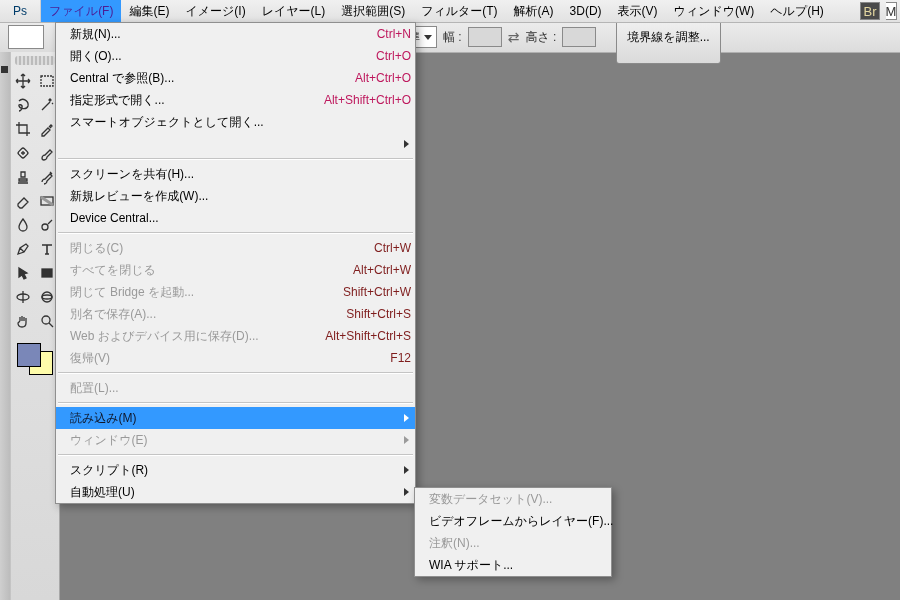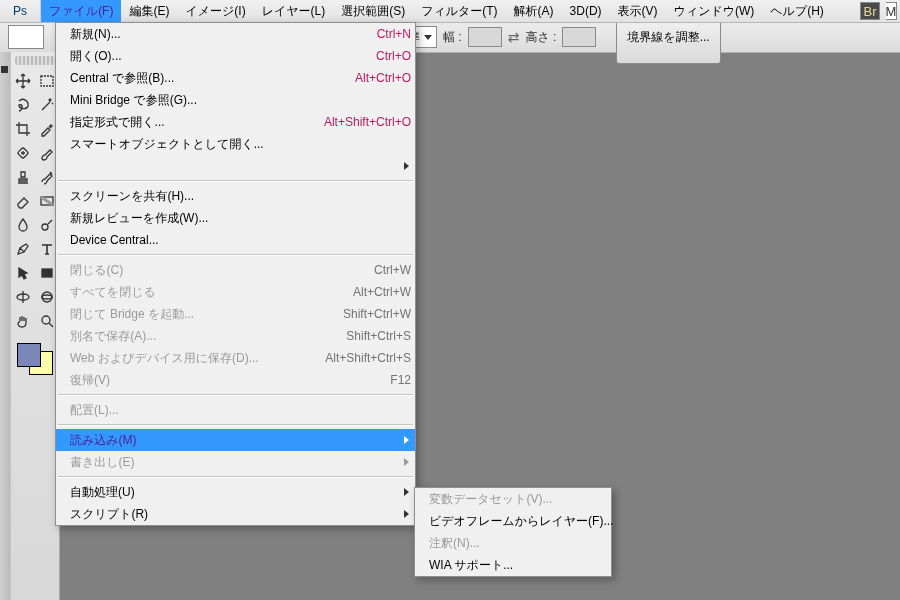--- a/index.html
+++ b/index.html
@@ -28,24 +28,24 @@
 .tool-row{height:24px;display:flex}
 .tool{width:24px;height:24px;display:flex;align-items:center;justify-content:center;font-size:15px;color:#333;position:relative}
 .tool svg{width:16px;height:16px;stroke:#333;fill:none;stroke-width:1.3}
 .swatches{margin-top:8px;width:40px;height:36px;position:relative;left:4px}
 .swatch-back{position:absolute;right:2px;bottom:2px;width:22px;height:22px;background:#fefcaa;border:1px solid #000}
 .swatch-front{position:absolute;left:2px;top:2px;width:22px;height:22px;background:#7a87b8;border:1px solid #000}
 .dropdown{position:absolute;background:#f0f0f0;border:1px solid #8f8f8f;box-shadow:3px 3px 8px rgba(0,0,0,.3);z-index:10}
 .dd-main{left:55px;top:22px;width:359px}
 .dd-row{height:22px;display:flex;align-items:center;padding:0 4px 0 14px;white-space:nowrap;position:relative}
 .dd-row.disabled{color:#9a9a9a}
-.dd-row.highlight{background:#3399ff;color:#4c1d95}
+.dd-row.highlight{background:#3399ff;color:#0f172a}
 .dd-label{flex:0 0 auto}
 .dd-shortcut{margin-left:auto;color:#be185d}
-.dd-row.disabled .dd-shortcut{color:#737373}
+.dd-row.disabled .dd-shortcut{color:#7f1d1d}
 .dd-arrow{position:absolute;right:6px;top:50%;margin-top:-4px;border-top:4px solid transparent;border-bottom:4px solid transparent;border-left:5px solid #333}
 .dd-row.highlight .dd-arrow{border-left-color:#fff}
 .dd-row.disabled .dd-arrow{border-left-color:#9a9a9a}
 .dd-sep{height:1px;margin:3px 2px;background:#c4c4c4;border-bottom:1px solid #fff}
 .dd-sub{left:414px;top:487px;width:196px}
 .canvas{position:absolute;left:58px;right:0;top:52px;bottom:0;background:#808080;z-index:1}
 </style>
 </head>
 <body>
 
@@ -248,23 +248,20 @@
       </div>
       <div class="dd-row">
         <span class="dd-label">開く(O)...</span>
         <span class="dd-shortcut">Ctrl+O</span>
       </div>
       <div class="dd-row">
         <span class="dd-label">Central で参照(B)...</span>
         <span class="dd-shortcut">Alt+Ctrl+O</span>
       </div>
       <div class="dd-row">
-        <span class="dd-label">Mini Bridge で参照(G)...</span>
-      </div>
-      <div class="dd-row">
         <span class="dd-label">指定形式で開く...</span>
         <span class="dd-shortcut">Alt+Shift+Ctrl+O</span>
       </div>
       <div class="dd-row">
         <span class="dd-label">スマートオブジェクトとして開く...</span>
       </div>
       <div class="dd-row">
         <span class="dd-arrow"></span>
       </div>
       <div class="dd-sep"></div>
@@ -305,32 +302,32 @@
       <div class="dd-sep"></div>
       <div class="dd-row disabled">
         <span class="dd-label">配置(L)...</span>
       </div>
       <div class="dd-sep"></div>
       <div class="dd-row highlight">
         <span class="dd-label">読み込み(M)</span>
         <span class="dd-arrow"></span>
       </div>
       <div class="dd-row disabled">
-        <span class="dd-label">書き出し(E)</span>
-        <span class="dd-arrow"></span>
-      </div>
-      <div class="dd-sep"></div>
+        <span class="dd-label">ウィンドウ(E)</span>
+        <span class="dd-arrow"></span>
+      </div>
+      <div class="dd-sep"></div>
+      <div class="dd-row">
+        <span class="dd-label">スクリプト(R)</span>
+        <span class="dd-arrow"></span>
+      </div>
       <div class="dd-row">
         <span class="dd-label">自動処理(U)</span>
         <span class="dd-arrow"></span>
       </div>
-      <div class="dd-row">
-        <span class="dd-label">スクリプト(R)</span>
-        <span class="dd-arrow"></span>
-      </div>
     </div>
   <div class="dropdown dd-sub" id="dd-sub">
       <div class="dd-row disabled">
         <span class="dd-label">変数データセット(V)...</span>
       </div>
       <div class="dd-row">
         <span class="dd-label">ビデオフレームからレイヤー(F)...</span>
       </div>
       <div class="dd-row disabled">
         <span class="dd-label">注釈(N)...</span>

